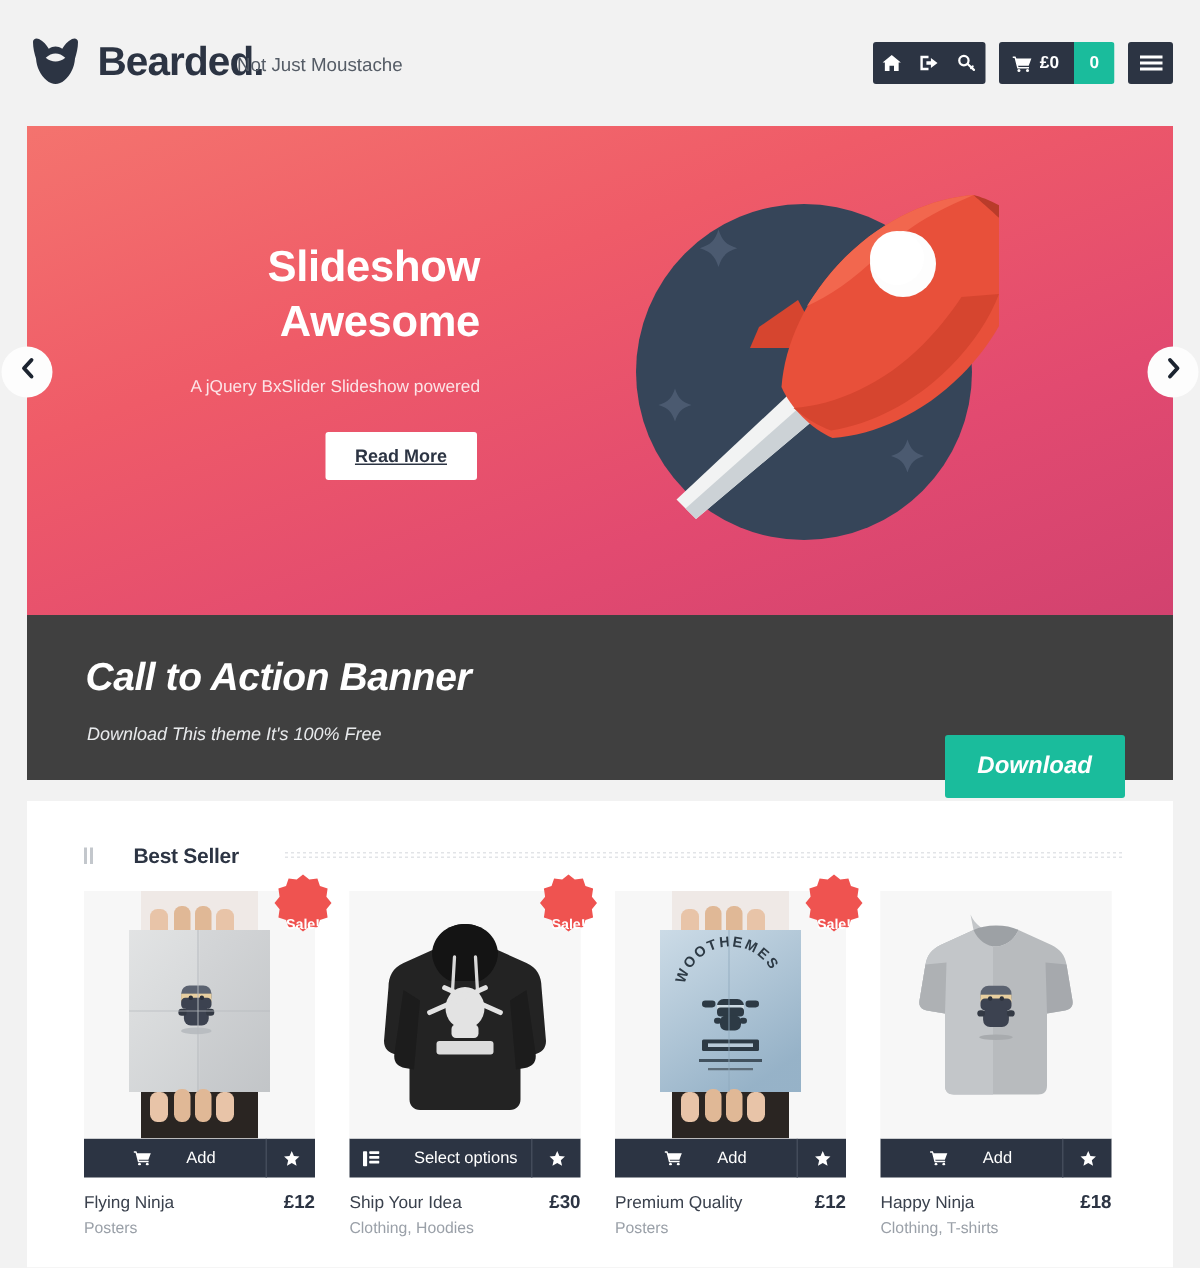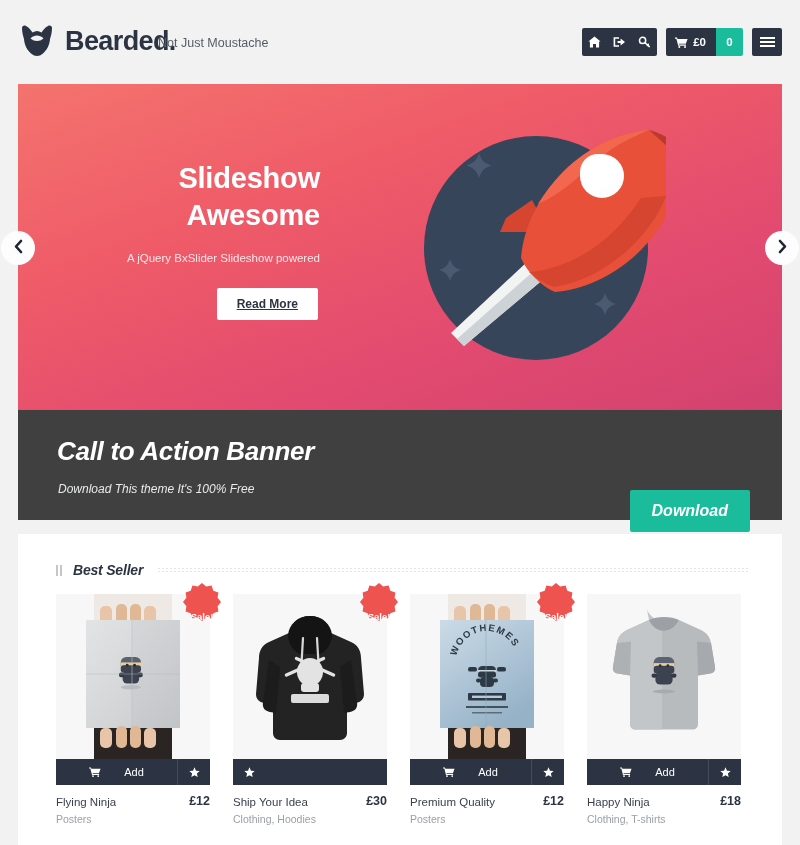--- a/index.html
+++ b/index.html
@@ -111,21 +111,21 @@
     padding: 12px 22px; border-radius: 2px; cursor: pointer; margin-top: 47px;
   }
 
   
   .section {
     position: absolute; left: 18px; top: 534px; width: 764px; height: 311px;
     background: #fff;
   }
   .sec-head {
     position: absolute; left: 38px; top: 28px; right: 34px;
-    display: flex; align-items: center; gap: 11px; font-style: italic;
+    display: flex; align-items: center; gap: 27px;
   }
   .sec-bars { display: flex; gap: 2px; }
   .sec-bars i { display: block; width: 2px; height: 11px; background: #c3c7cc; }
   .sec-title { font-size: 14px; font-weight: bold; color: #2c3443; letter-spacing: -0.2px; }
   .sec-rule {
     flex: 1; height: 6px;
     background-image:
       repeating-linear-gradient(to right, #e2e4e7 0 2px, transparent 2px 4px),
       repeating-linear-gradient(to right, #e2e4e7 0 2px, transparent 2px 4px);
     background-size: 4px 1px, 4px 1px;
@@ -386,20 +386,29 @@
             <path d="M118 66 l6 42 c1 6 -2 9 -7 10 l-6 1 l-4 -46 z" fill="#1c1c1c"></path>
           </svg>
         </div>
         <div class="sale-badge">
           <svg width="40" height="40" viewBox="0 0 40 40" style="position:absolute;left:0;top:0;">
             <path fill="#ef5350" d="M20 1 L24.2 4.4 L29.6 3.6 L31.3 8.7 L36.4 10.4 L35.6 15.8 L39 20 L35.6 24.2 L36.4 29.6 L31.3 31.3 L29.6 36.4 L24.2 35.6 L20 39 L15.8 35.6 L10.4 36.4 L8.7 31.3 L3.6 29.6 L4.4 24.2 L1 20 L4.4 15.8 L3.6 10.4 L8.7 8.7 L10.4 3.6 L15.8 4.4 Z"></path>
           </svg>
           <span>Sale!</span>
         </div>
         <div class="prod-actions">
+          <div class="act-add">
+            <svg width="11" height="11" viewBox="0 0 12 12" fill="#fff">
+              <rect x="0" y="0.5" width="3" height="11" rx="0.6"></rect>
+              <rect x="4.5" y="0.5" width="7.5" height="2" rx="0.6"></rect>
+              <rect x="4.5" y="4" width="7.5" height="2" rx="0.6"></rect>
+              <rect x="4.5" y="7.5" width="7.5" height="2" rx="0.6"></rect>
+            </svg>
+            <span>Select options</span>
+          </div>
           <div class="act-fav">
             <svg width="11" height="11" viewBox="0 0 12 12" fill="#fff">
               <path d="M6 0.4 L7.6 4 L11.6 4.4 L8.6 7.1 L9.5 11 L6 9 L2.5 11 L3.4 7.1 L0.4 4.4 L4.4 4 Z"></path>
             </svg>
           </div>
         </div>
         <div class="prod-meta">
           <div class="prod-row">
             <span class="prod-name">Ship Your Idea</span>
             <span class="prod-price">£30</span>

